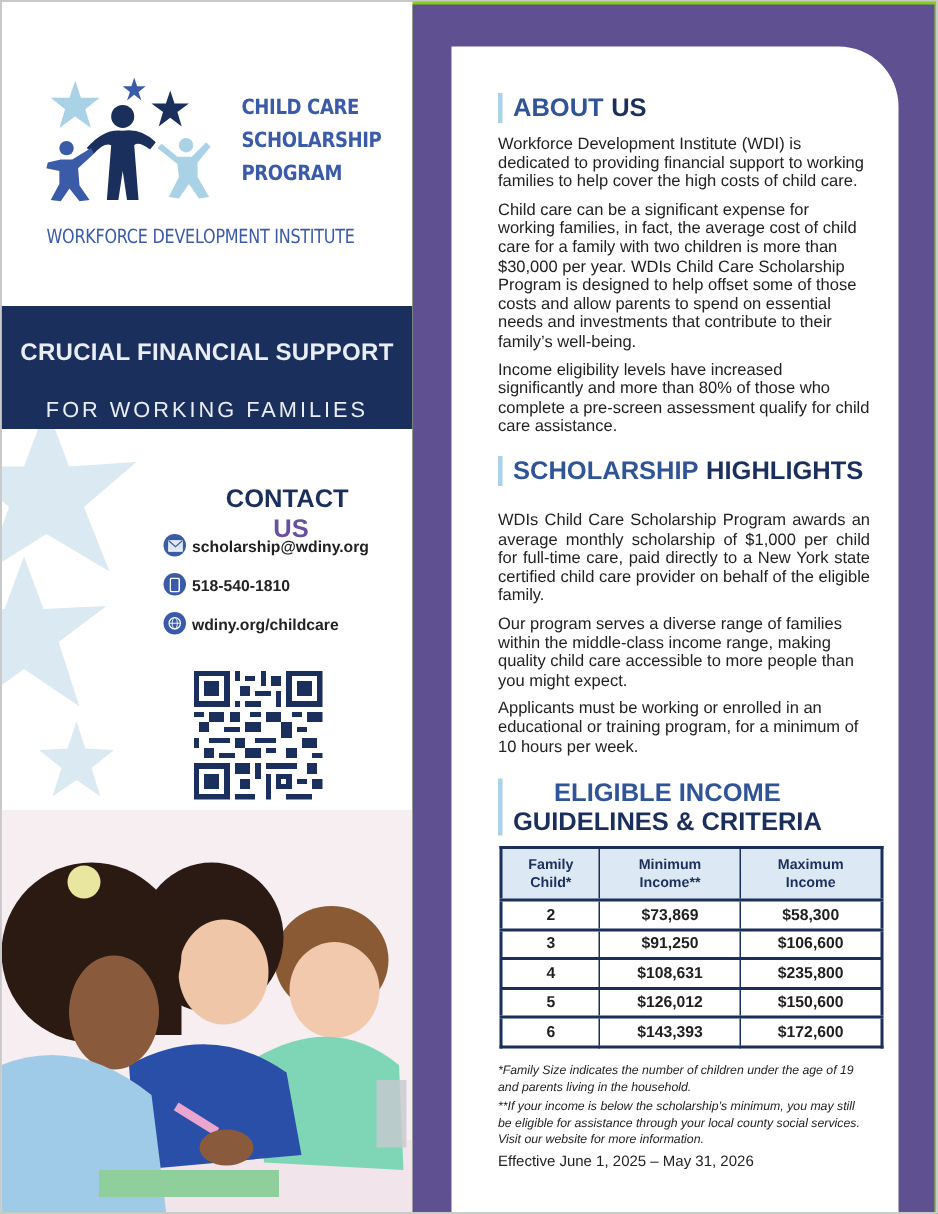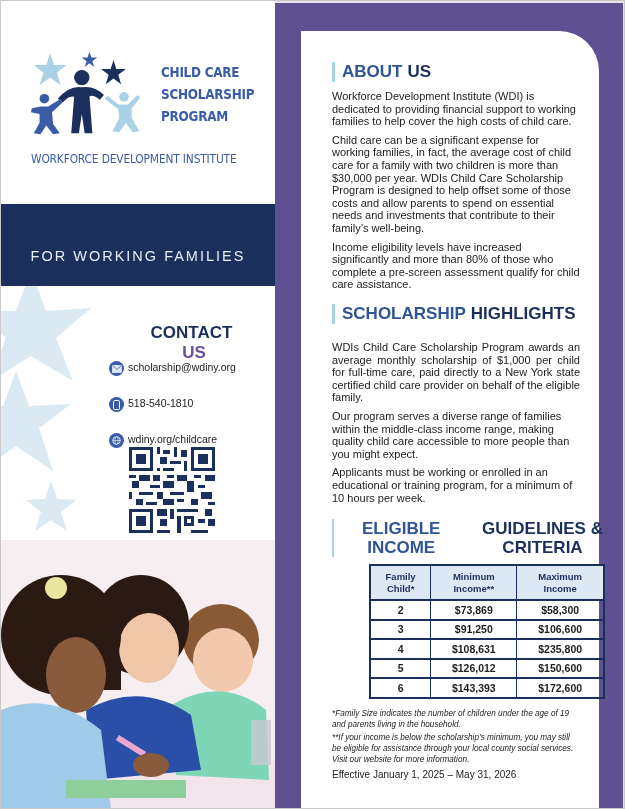--- a/index.html
+++ b/index.html
@@ -1,39 +1,39 @@
 <!DOCTYPE html>
 <html><head>
 <meta charset="utf-8">
 <style>
   * { box-sizing: border-box; margin: 0; padding: 0; }
   html, body { width: 625px; height: 809px; overflow: hidden; background: #ffffff; }
   body { font-family: "Liberation Sans", sans-serif; position: relative; color: #222; }
 
-  .page { position: absolute; left: 0; top: 0; width: 625px; height: 809px; border: 1px solid #c9c9c9; background: #e5e5e5; overflow: hidden; }
+  .page { position: absolute; left: 0; top: 0; width: 625px; height: 809px; border: 1px solid #c9c9c9; background: #84cc16; overflow: hidden; }
 
   
   .left { position: absolute; left: 0; top: 0; width: 274px; height: 809px; background: #fff; overflow: hidden; }
 
   .logo-art { position: absolute; left: 28px; top: 46px; width: 120px; height: 90px; }
   .logo-title { position: absolute; left: 160px; top: 60px; font-family: "DejaVu Sans", sans-serif; font-weight: bold; font-size: 14px; line-height: 22px; color: #3a5ca8; letter-spacing: -0.3px; transform: scaleX(0.86); transform-origin: left top; }
   .logo-title span { display: block; }
   .org-name { position: absolute; left: 30px; top: 150px; font-family: "DejaVu Sans", sans-serif; font-size: 13px; color: #3a5ca8; letter-spacing: -0.2px; white-space: nowrap; transform: scaleX(0.82); transform-origin: left top; }
 
   .banner { position: absolute; left: 0; top: 203px; width: 274px; height: 82px; background: #1b2f5c; color: #fff; text-align: center; padding-top: 23px; }
   .banner .b1 { font-size: 16px; font-weight: bold; letter-spacing: 0.2px; color: #e8edf6; white-space: nowrap; }
   .banner .b2 { font-size: 14.5px; letter-spacing: 2px; margin-top: 21px; color: #e8edf6; white-space: nowrap; }
 
   .bg-stars { position: absolute; left: 0; top: 285px; width: 274px; height: 260px; }
 
   .contact { position: absolute; left: 108px; top: 322px; width: 165px; }
   .contact-heading { display: flex; align-items: center; font-size: 17px; font-weight: bold; color: #1b2f5c; height: 22px; flex-direction: column; }
   .accent-bar { display: inline-block; width: 3px; height: 19px; background: #a9d2e6; margin-right: 7px; }
   .contact-heading .us { color: #6a4fa0; margin-left: 5px; }
-  .contact-row { display: flex; align-items: flex-start; margin-top: 16px; height: 20px; font-size: 10.5px; color: #222; }
+  .contact-row { display: flex; align-items: flex-end; margin-top: 6px; height: 20px; font-size: 10.5px; color: #222; font-weight: bold; }
   .contact-row:first-of-type { margin-top: 8px; }
   .c-icon { width: 15px; height: 15px; border-radius: 50%; background: #3a5ca8; margin-right: 4px; display: flex; align-items: center; justify-content: center; flex-shrink: 0; }
   .c-icon svg { display: block; }
 
   .qr { position: absolute; left: 128px; top: 446px; width: 86px; height: 86px; }
 
   .photo { position: absolute; left: 0; top: 539px; width: 274px; height: 270px; background: #f6eef1; overflow: hidden; }
 
   
   .purple { position: absolute; left: 274px; top: 2px; width: 348px; height: 807px; background: #5f5092; }
@@ -49,25 +49,25 @@
   .body-text p { margin-bottom: 6px; }
   .about-text { top: 89px; }
 
   .sch-head { top: 303px; font-size: 17px; height: 20px; }
   .sch-head .w1 { color: #2f5597; }
   .sch-head .w2 { color: #1b2f5c; margin-left: 5px; }
   .sch-text { top: 340px; }
   .sch-text p.just { text-align: justify; }
 
   .elig-head { top: 518px; font-size: 17px; line-height: 19px; flex-direction: row; align-items: stretch; }
-  .elig-head .lines { display: flex; flex-direction: row; }
+  .elig-head .lines { display: flex; flex-direction: column; }
   .elig-head .l1 { color: #2f5597; }
   .elig-head .l2 { color: #1b2f5c; }
 
-  .income-table { position: absolute; left: 332px; top: 563px; width: 236px; border-collapse: collapse; border: 2px solid #1b2f5c; font-size: 10px; margin-left: 36px; }
+  .income-table { position: absolute; left: 332px; top: 563px; width: 256px; border-collapse: collapse; border: 2px solid #1b2f5c; font-size: 10px; }
   .income-table th { background: #dce8f3; color: #1b2f5c; font-weight: bold; height: 35px; line-height: 12px; border: 1px solid #1b2f5c; text-align: center; vertical-align: middle; font-size: 9.5px; }
   .income-table td { height: 19.5px; border: 1px solid #1b2f5c; border-top: 2px solid #1b2f5c; text-align: center; font-weight: bold; color: #1e1e1e; font-size: 10.5px; }
 
   .footnotes { position: absolute; left: 331px; top: 707px; width: 245px; font-size: 8.2px; line-height: 11px; font-style: italic; color: #222; }
   .footnotes p { margin-bottom: 2px; }
   .effective { position: absolute; left: 331px; top: 768px; font-size: 10px; color: #222; }
 </style>
 </head>
 <body>
 
@@ -94,20 +94,21 @@
     </svg>
 
     <div class="logo-title">
       <span>CHILD CARE</span>
       <span>SCHOLARSHIP</span>
       <span>PROGRAM</span>
     </div>
     <div class="org-name">WORKFORCE DEVELOPMENT INSTITUTE</div>
 
     <div class="banner">
+      <div class="b1">CRUCIAL FINANCIAL SUPPORT</div>
       <div class="b2">FOR  WORKING  FAMILIES</div>
     </div>
 
     <svg class="bg-stars" viewBox="0 0 274 260">
       <polygon points="30,-15 45,25 90,22 55,52 72,95 30,70 -10,95 5,52 -25,25 15,25" fill="#dbe9f2"></polygon>
       <polygon points="15,85 28,120 70,118 38,142 52,185 15,160 -20,185 -8,142 -35,118 2,120" fill="#dbe9f2"></polygon>
       <polygon points="50,195 56,213 75,214 60,226 66,245 50,234 34,245 40,226 25,214 44,213" fill="#dbe9f2"></polygon>
     </svg>
 
     <div class="contact">
@@ -301,15 +302,15 @@
         <td>$143,393</td>
         <td>$172,600</td>
       </tr>
     </tbody>
   </table>
 
   <div class="footnotes">
     <p>*Family Size indicates the number of children under the age of 19 and parents living in the household.</p>
     <p>**If your income is below the scholarship’s minimum, you may still be eligible for assistance through your local county social services. Visit our website for more information.</p>
   </div>
-  <div class="effective">Effective January 1, 2025 – May 31, 2026</div>
+  <div class="effective">Effective June 1, 2025 – May 31, 2026</div>
 
 </div>
 
 </body></html>

